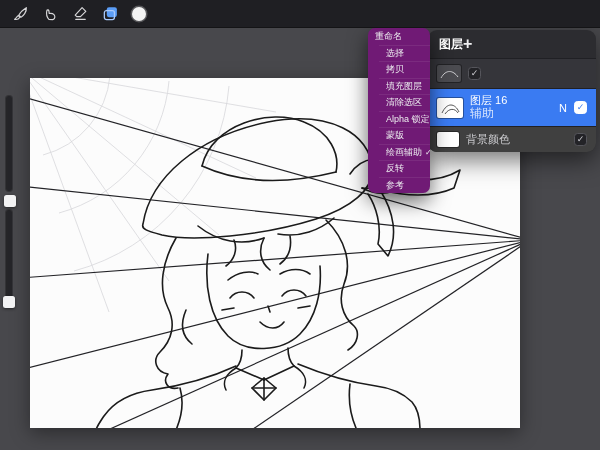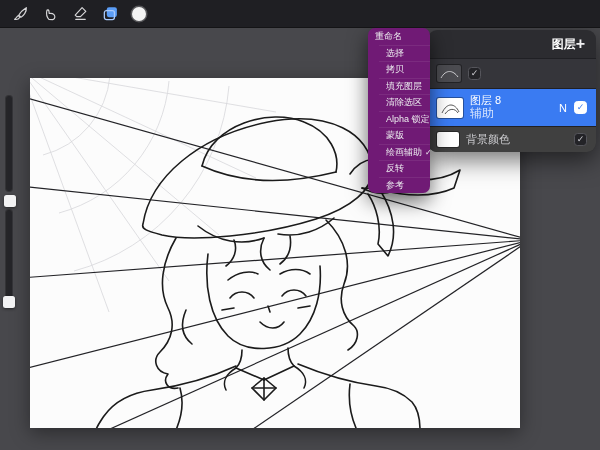--- a/index.html
+++ b/index.html
@@ -32,21 +32,21 @@
   .track-opacity { height:95px; margin-top:17px; }
   .sq { position:absolute; left:-2px; width:12px; height:12px; background:#f2f2f3;
         border-radius:2.5px; box-shadow:0 1px 3px rgba(0,0,0,.5); }
   .modify-btn { position:absolute; top:100px; left:2px; width:12px; height:12px;
                 background:#f2f2f3; border-radius:2.5px; box-shadow:0 1px 3px rgba(0,0,0,.5); }
   .handle-opacity { bottom:-4px; }
 
   
   .layers-panel { position:absolute; left:428px; top:30px; width:168px; background:#2c2c30;
                   border-radius:9px; box-shadow:0 8px 24px rgba(0,0,0,.55); overflow:hidden; z-index:6; }
-  .lp-header { height:28px; display:flex; align-items:center; justify-content:flex-end; padding:0 11px; }
+  .lp-header { height:28px; display:flex; align-items:center; justify-content:flex-start; padding:0 11px; }
   .lp-title { color:#ffffff; font-size:12px; font-weight:bold; }
   .lp-add { color:#f0f0f2; font-size:16px; font-weight:bold; line-height:16px; }
   .lrow { display:flex; align-items:center; gap:7px; padding:0 9px; border-top:1px solid #202024; }
   .lrow.group { height:30px; background:#35353a; }
   .lrow.selected { height:38px; background:#3a7bf2; }
   .lrow.bgcolor { height:26px; background:#404040;justify-content:center; }
   .thumb { border-radius:2px; flex:none; box-shadow:0 0 0 1px rgba(0,0,0,.35); }
   .thumb-group { width:24px; height:17px; background:#4b4b50; }
   .thumb-layer { width:26px; height:20px; background:#ffffff; }
   .thumb-bg { width:22px; height:15px; background:#ffffff; }
@@ -192,21 +192,21 @@
       </span>
       <span class="cb">✓</span>
     </div>
     <div class="lrow selected">
       <span class="thumb thumb-layer">
         <svg viewBox="0 0 26 20" width="26" height="20">
             <path d="M5,15 C10,4 18,5 22,14 M8,16 C12,10 18,10 21,15" fill="none" stroke="#444" stroke-width="0.9"></path>
           </svg>
       </span>
       <span class="lname-wrap">
-        <span class="lname">图层 8</span>
+        <span class="lname">图层 16</span>
         <span class="lsub">辅助</span>
       </span>
       <span class="blend">N</span>
       <span class="cb">✓</span>
     </div>
     <div class="lrow bgcolor">
       <span class="thumb thumb-bg"></span>
       <span class="lname">背景颜色</span>
       <span class="cb">✓</span>
     </div>

